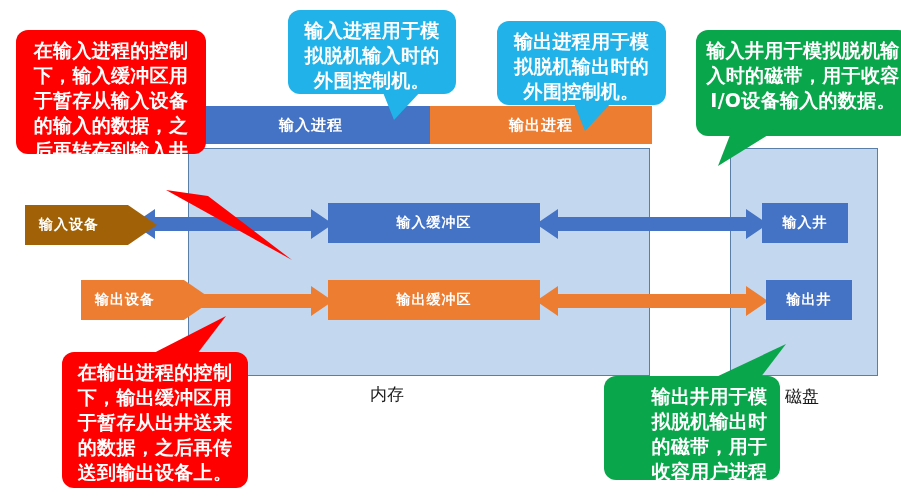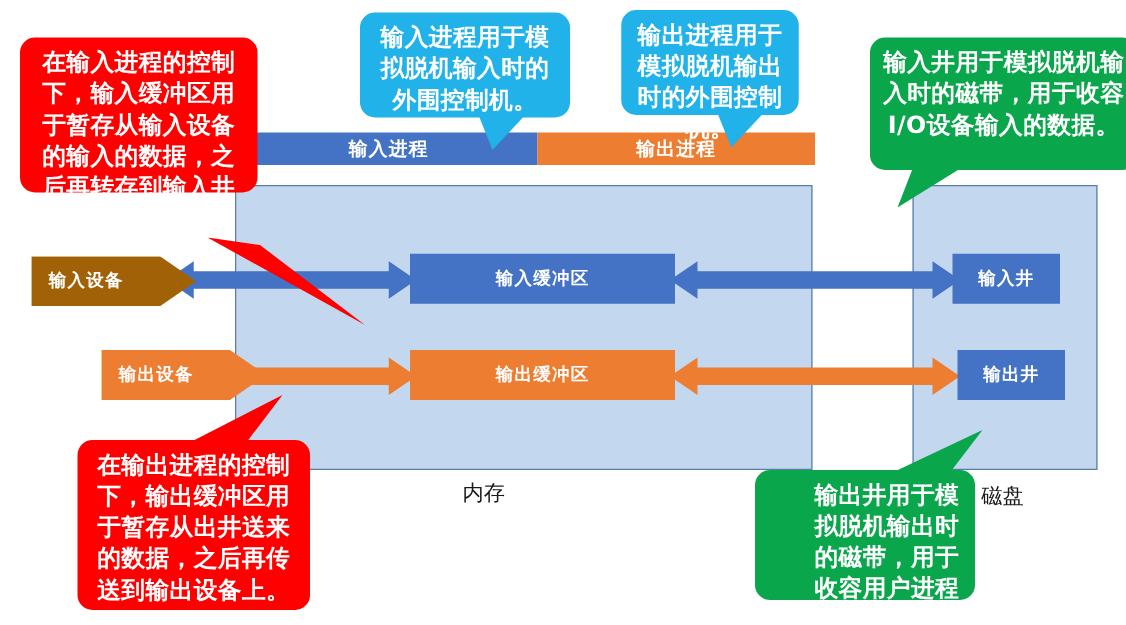--- a/index.html
+++ b/index.html
@@ -10,21 +10,21 @@
   .mem-box{position:absolute;left:188px;top:148px;width:462px;height:228px;
            background:#c3d7ee;border:1px solid #5b7ea8;box-sizing:border-box;}
   .disk-box{position:absolute;left:730px;top:148px;width:148px;height:228px;
             background:#c3d7ee;border:1px solid #5b7ea8;box-sizing:border-box;}
   .mem-label{position:absolute;left:370px;top:383px;font-size:17px;color:#181818;
              font-family:"DejaVu Sans","Liberation Sans",sans-serif;}
   .disk-label{position:absolute;left:785px;top:385px;font-size:17px;color:#181818;
               font-family:"DejaVu Sans","Liberation Sans",sans-serif;}
 
   
-  .proc{position:absolute;top:106px;height:26px;display:flex;align-items:center;
+  .proc{position:absolute;top:106px;height:38px;display:flex;align-items:center;
         justify-content:center;color:#ffffff;font-size:15px;font-weight:bold;
         letter-spacing:1px;}
   .proc-in{left:192px;width:238px;background:#4472c4;}
   .proc-out{left:430px;width:222px;background:#ed7d31;}
 
   
   .node{position:absolute;display:flex;align-items:center;color:#ffffff;
         font-size:14px;font-weight:bold;letter-spacing:1px;}
   .node.center{justify-content:center;}
   .node.left{justify-content:flex-start;padding-left:14px;
@@ -51,21 +51,21 @@
            text-align:center;line-height:1.32;box-sizing:border-box;
            padding:8px 9px;font-size:19px;letter-spacing:.3px;
            font-family:"DejaVu Sans","Liberation Sans",sans-serif;}
 
   .c-red{background:#fe0000;}
   .c-cyan{background:#20b2e8;}
   .c-green{background:#0aa64b;}
 
   .c1{left:16px;  top:30px;  width:190px;height:124px;}
   .c2{left:288px; top:10px;  width:168px;height:84px;}
-  .c3{left:497px; top:8px;  width:142px;height:84px;}
+  .c3{left:497px; top:21px;  width:169px;height:84px;}
   .c4{left:696px; top:30px;  width:214px;height:106px;}
   .c5{left:62px;  top:352px; width:186px;height:136px;}
   .c6{left:604px; top:376px; width:176px;height:104px;padding-left:44px;}
 
   .tri{position:absolute;}
 </style>
 </head>
 <body>
 
 <div id="stage">

